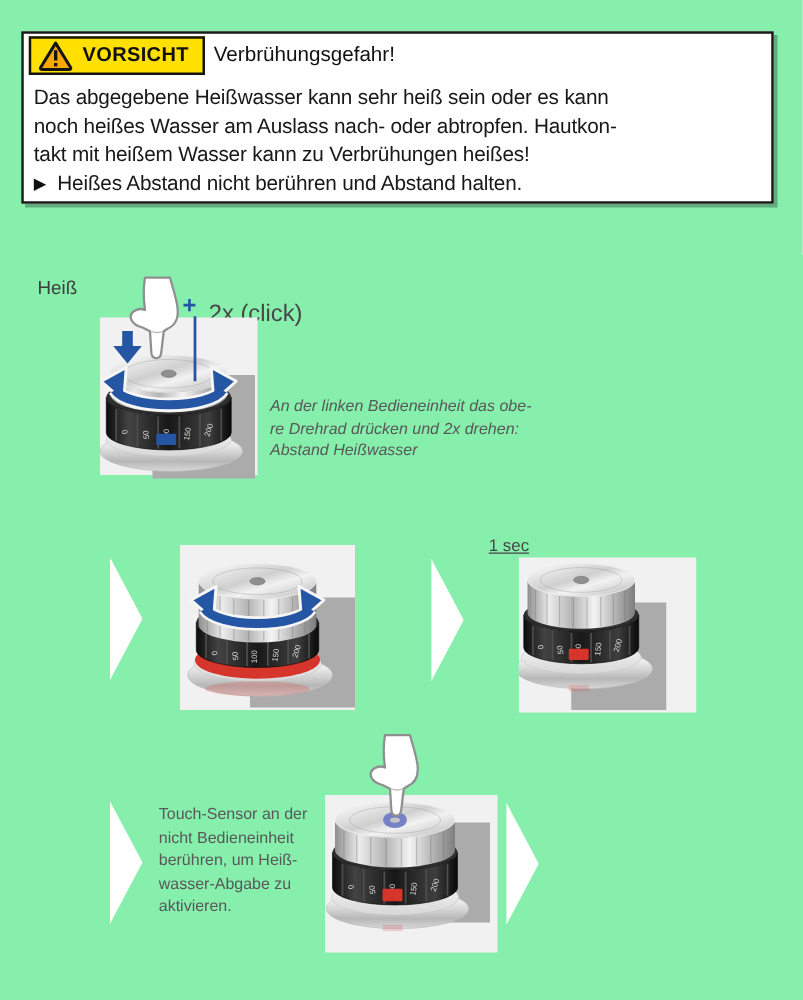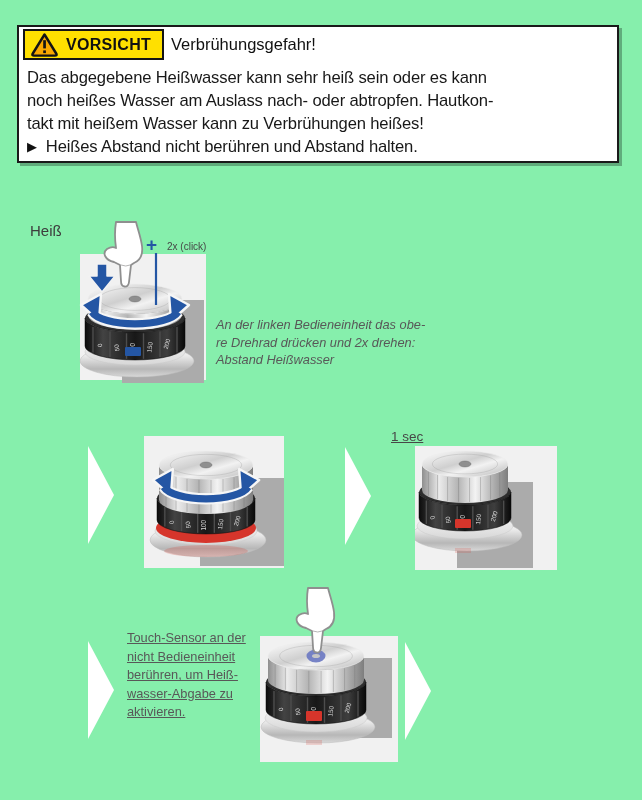--- a/index.html
+++ b/index.html
@@ -14,25 +14,25 @@
   .badge-text{font-weight:bold;font-size:16px;letter-spacing:.3px;color:#111;}
   .warn-title{position:absolute;left:152px;top:8px;font-size:16.5px;font-weight:normal;color:#111;}
   .warn-body{position:absolute;left:8px;top:39px;font-size:16.6px;line-height:23px;
              letter-spacing:-.15px;color:#181818;white-space:nowrap;}
   .warn-action{display:flex;align-items:center;}
   .bullet{display:inline-block;margin-right:9px;color:#111;font-size:13px;line-height:23px;}
 
   
   .mode-label{position:absolute;left:30px;top:222px;font-size:15px;font-weight:normal;color:#3d3d3d;}
   .plus{position:absolute;left:146px;top:234px;font-size:19px;font-weight:bold;color:#2456a4;}
-  .click-label{position:absolute;left:167px;top:241px;font-size:10px;color:#474747;}
+  .click-label{position:absolute;left:167px;top:241px;font-size:19px;color:#474747;}
   .sec-label{position:absolute;left:391px;top:429px;font-size:13.5px;color:#474747;text-decoration:underline;}
   .instr{position:absolute;font-size:12.8px;color:#585858;}
   .instr1{left:216px;top:316px;line-height:17.5px;width:230px;font-style:italic;}
-  .instr2{left:127px;top:629px;line-height:18.6px;width:140px;text-decoration:underline;}
+  .instr2{left:127px;top:642px;line-height:18.6px;width:140px;}
 
   
   .knob{position:absolute;}
   #knob1{left:72px;top:248px;}
   #knob2{left:140px;top:432px;}
   #knob3{left:415px;top:440px;}
   #knob4{left:258px;top:630px;}
   .hand{position:absolute;}
   #hand1{left:100px;top:220px;}
   #hand4{left:292px;top:586px;}

